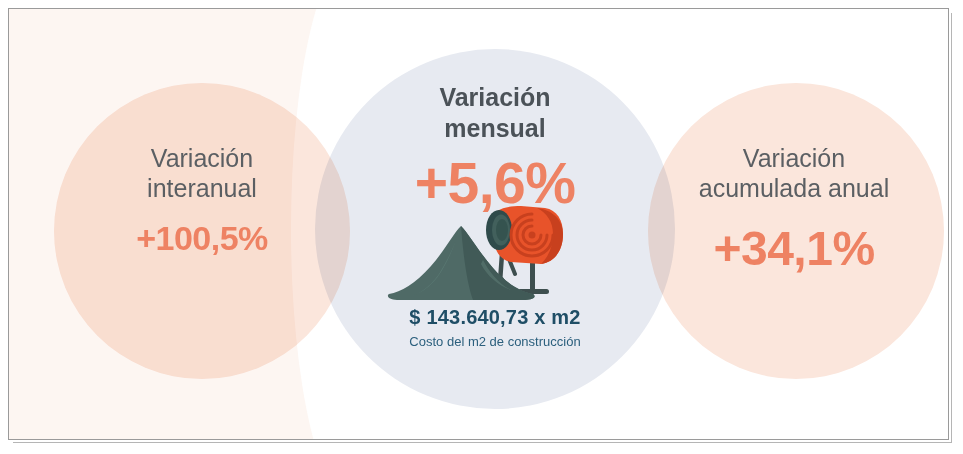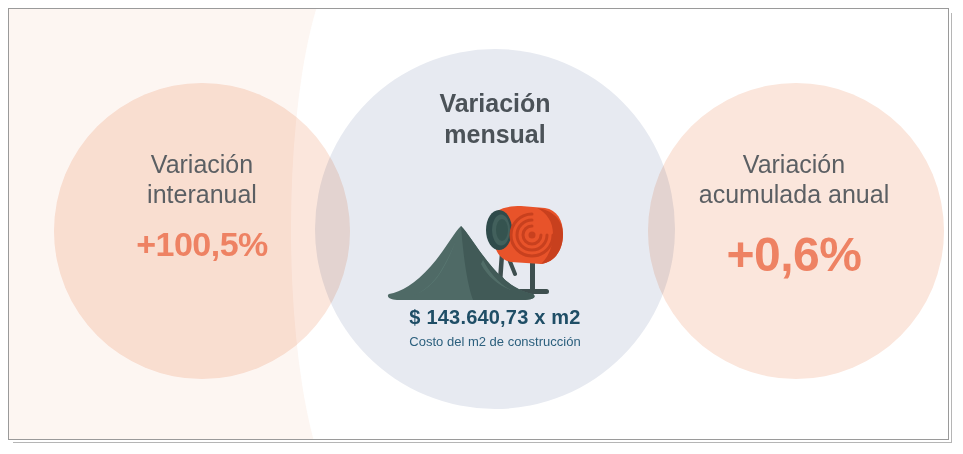--- a/index.html
+++ b/index.html
@@ -65,21 +65,20 @@
     width:360px;height:360px;
     background:#e7eaf1;
     mix-blend-mode:multiply;
   }
 
   
   .metric{
     position:absolute;
     text-align:center;
     z-index:5;
-    margin-top:6px;
   }
   .metric-label{
     color:#5b5f63;
     font-size:25px;
     line-height:30px;
     font-weight:400;
     white-space:pre-line;
   }
   .metric-label.strong{
     color:#4b5258;
@@ -145,20 +144,21 @@
 
   <div class="metric" id="metric-left">
     <div class="metric-label">Variación
 interanual</div>
     <div class="metric-value">+100,5%</div>
   </div>
 
   <div class="metric" id="metric-center">
     <div class="metric-label strong">Variación
 mensual</div>
+    <div class="metric-value">+5,6%</div>
   </div>
 
   <div id="illustration">
     <svg width="200" height="100" viewBox="0 0 200 100" xmlns="http://www.w3.org/2000/svg">
 
       <g>
         <rect x="143" y="48" width="5" height="40" rx="2" fill="#3e4f4f"></rect>
         <rect x="131" y="85" width="31" height="5" rx="2.5" fill="#3e4f4f"></rect>
         <path d="M116 36 L113 78" stroke="#3e4f4f" stroke-width="4.5" stroke-linecap="round" fill="none"></path>
         <path d="M116 40 L128 70" stroke="#3e4f4f" stroke-width="4" stroke-linecap="round" fill="none"></path>
@@ -197,16 +197,16 @@
   </div>
 
   <div id="cost-block">
     <div id="cost-amount">$ 143.640,73 x m2</div>
     <div id="cost-caption">Costo del m2 de construcción</div>
   </div>
 
   <div class="metric" id="metric-right">
     <div class="metric-label">Variación
 acumulada anual</div>
-    <div class="metric-value">+0,6%</div>
+    <div class="metric-value">+34,1%</div>
   </div>
 
 </div>
 
 </body></html>

